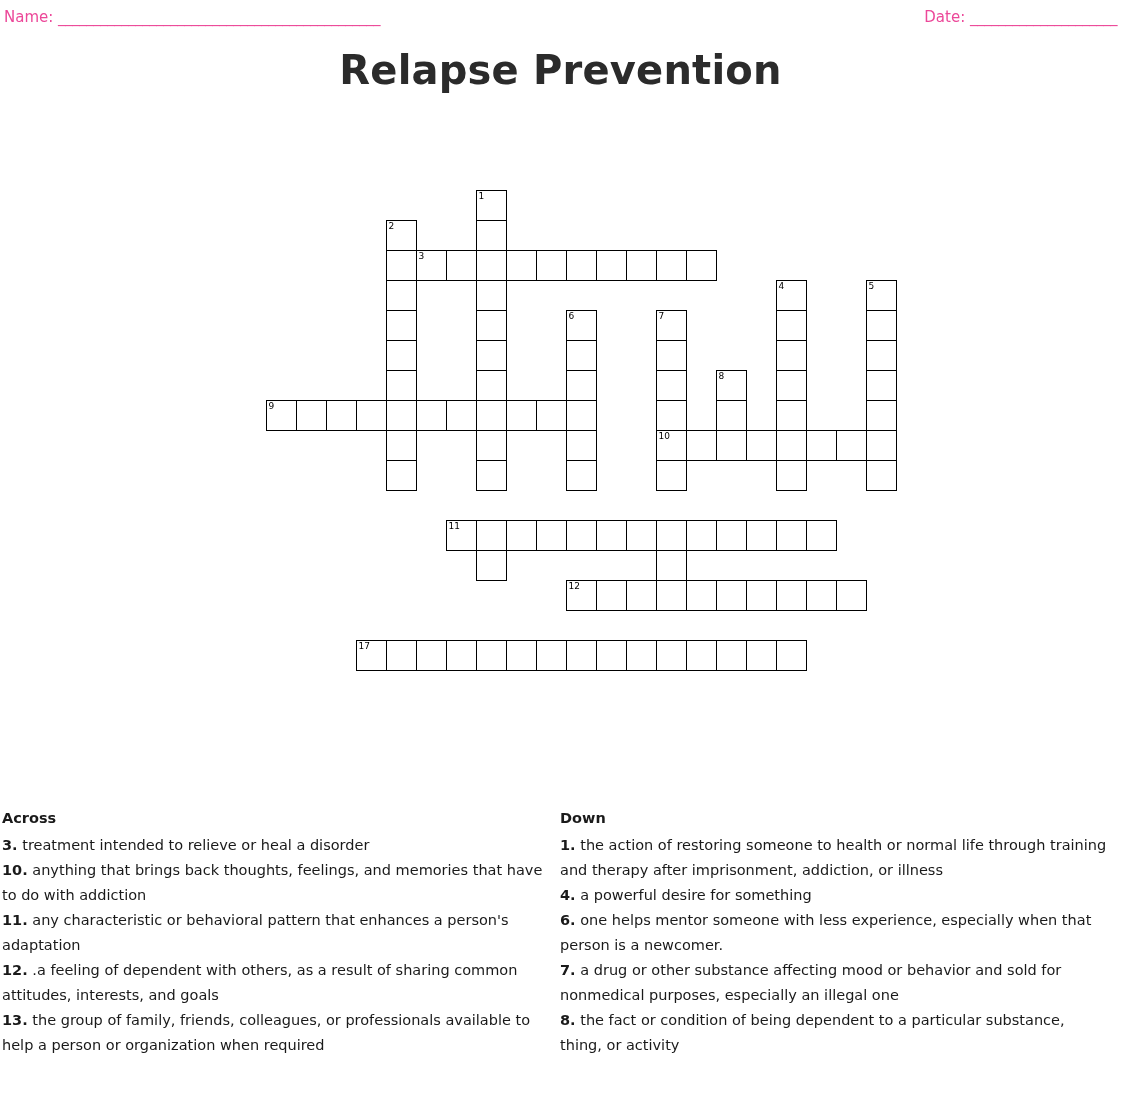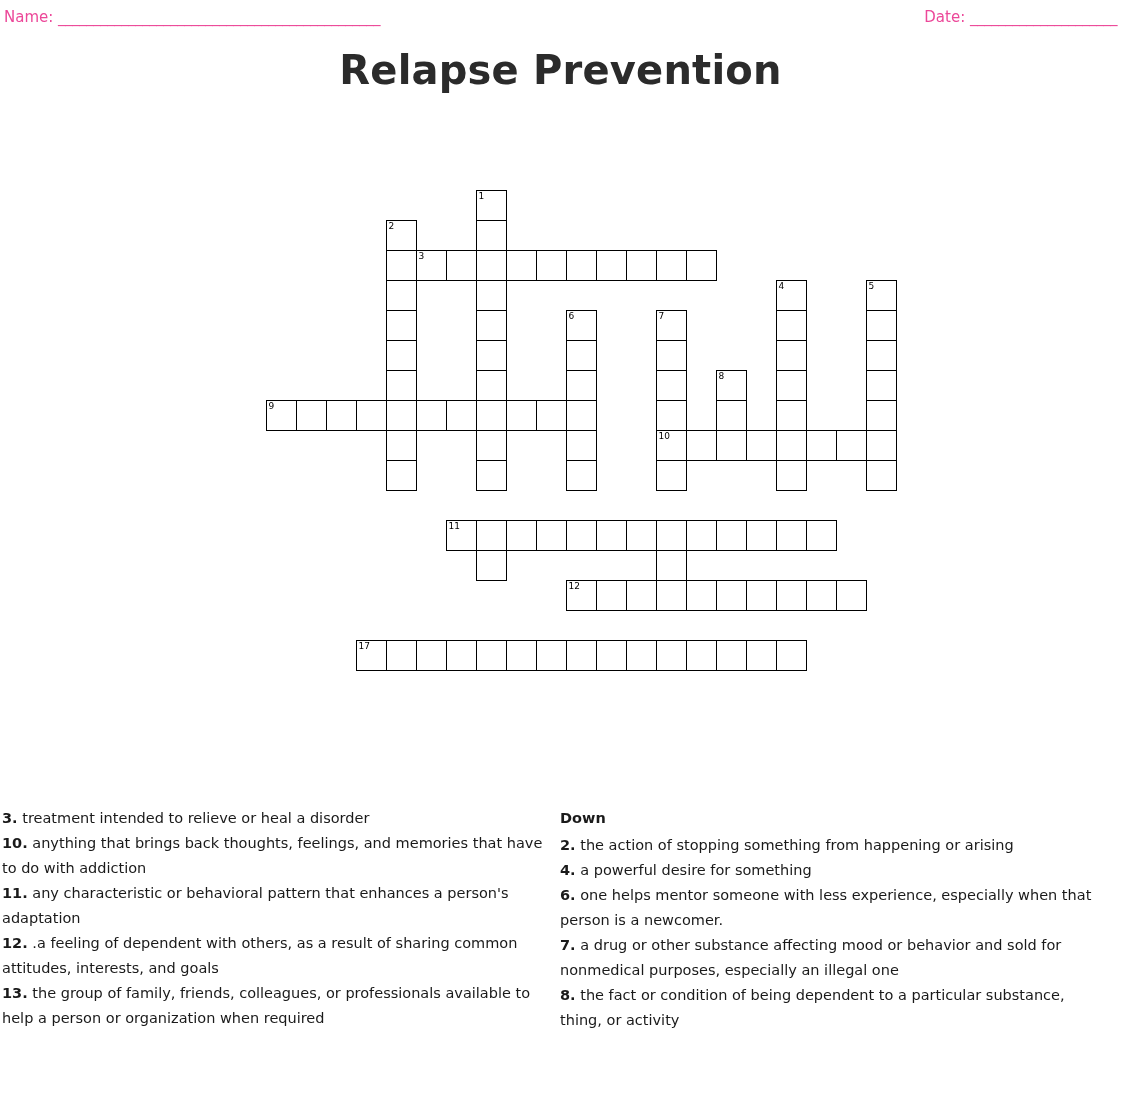--- a/index.html
+++ b/index.html
@@ -256,31 +256,32 @@
     <div class="cell" style="left: 626px; top: 640px;"></div>
     <div class="cell" style="left: 656px; top: 640px;"></div>
     <div class="cell" style="left: 686px; top: 640px;"></div>
     <div class="cell" style="left: 716px; top: 640px;"></div>
     <div class="cell" style="left: 746px; top: 640px;"></div>
     <div class="cell" style="left: 776px; top: 640px;"></div>
   </div>
 
 <div class="clues">
   <div class="clue-col across">
+    <div class="clue-head">Across</div>
     <div id="across-list">
         <div class="clue"><b>3.</b><span> treatment intended to relieve or heal a disorder</span></div>
         <div class="clue"><b>10.</b><span> anything that brings back thoughts, feelings, and memories that have to do with addiction</span></div>
         <div class="clue"><b>11.</b><span> any characteristic or behavioral pattern that enhances a person's adaptation</span></div>
         <div class="clue"><b>12.</b><span> .a feeling of dependent with others, as a result of sharing common attitudes, interests, and goals</span></div>
         <div class="clue"><b>13.</b><span> the group of family, friends, colleagues, or professionals available to help a person or organization when required</span></div>
       </div>
   </div>
   <div class="clue-col down">
     <div class="clue-head">Down</div>
     <div id="down-list">
-        <div class="clue"><b>2.</b><span> the action of stopping something from happening or arising</span></div>
+        <div class="clue"><b>1.</b><span> the action of restoring someone to health or normal life through training and therapy after imprisonment, addiction, or illness</span></div>
         <div class="clue"><b>4.</b><span> a powerful desire for something</span></div>
         <div class="clue"><b>6.</b><span> one helps mentor someone with less experience, especially when that person is a newcomer.</span></div>
         <div class="clue"><b>7.</b><span> a drug or other substance affecting mood or behavior and sold for nonmedical purposes, especially an illegal one</span></div>
         <div class="clue"><b>8.</b><span> the fact or condition of being dependent to a particular substance, thing, or activity</span></div>
       </div>
   </div>
 </div>
 
 </body></html>

